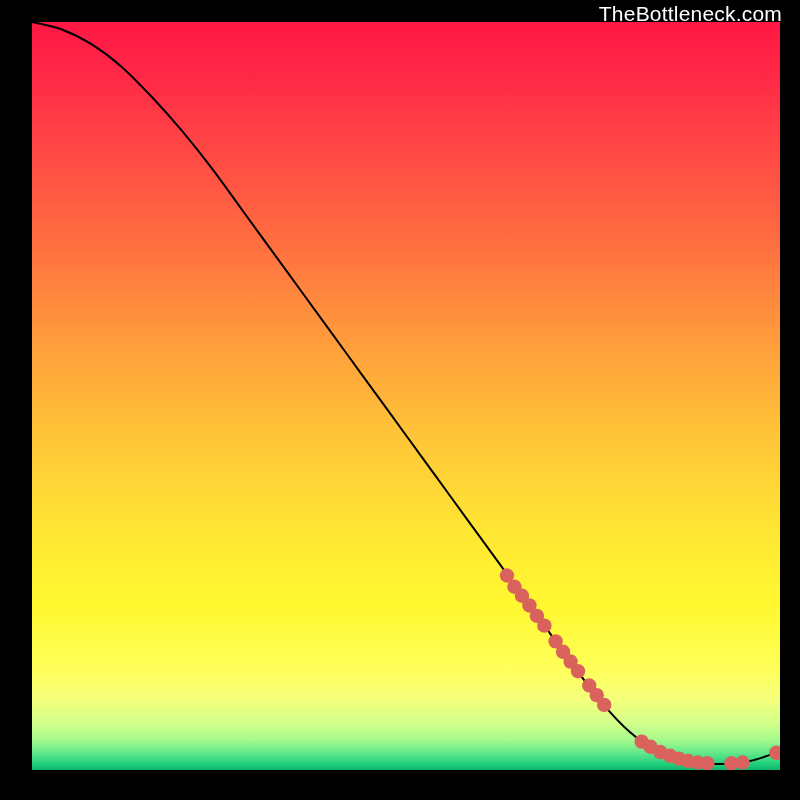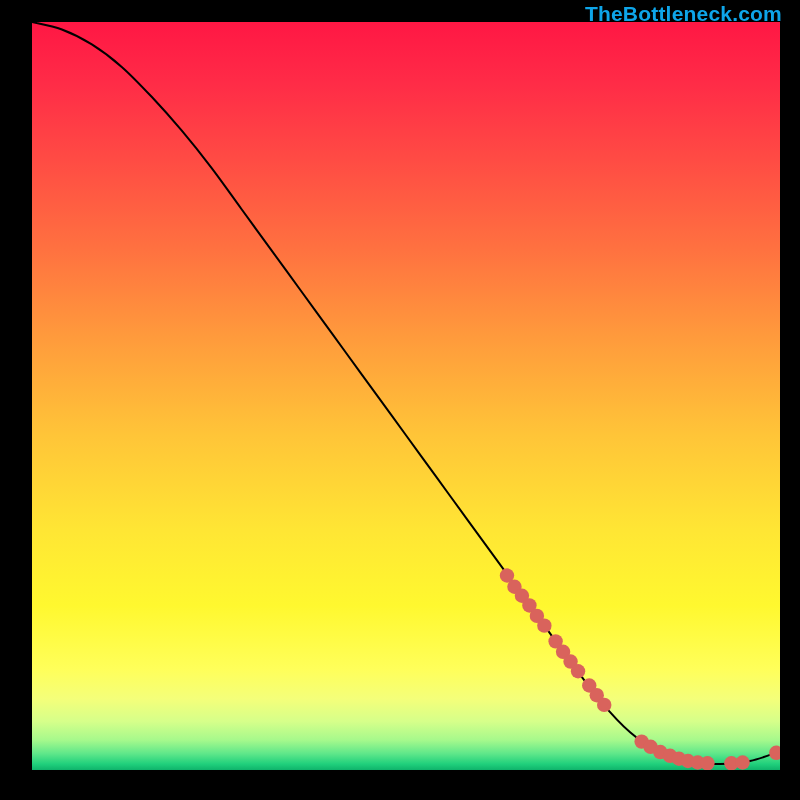--- a/index.html
+++ b/index.html
@@ -35,23 +35,23 @@
     position: absolute;
     left: 0;
     top: 0;
     width: 748px;
     height: 748px;
   }
   .watermark {
     position: absolute;
     top: 2px;
     right: 18px;
-    color: #0ea5e9;
+    color: #ffffff;
     font-size: 21px;
-    font-weight: 700;
+    font-weight: 400;
     letter-spacing: 0.2px;
   }
 </style>
 </head>
 <body>
 
 <div class="stage">
 
   <div class="plot">
 

